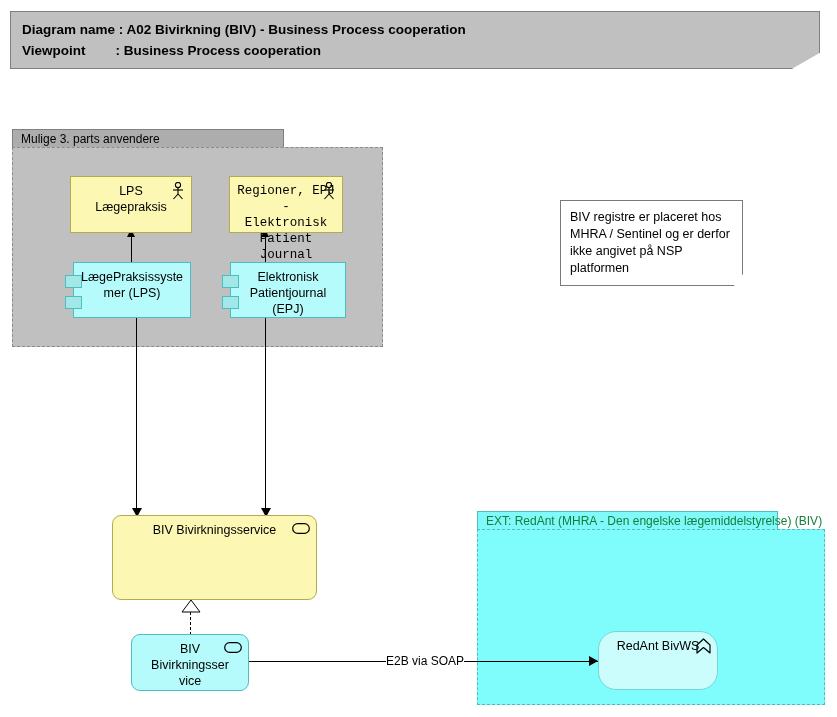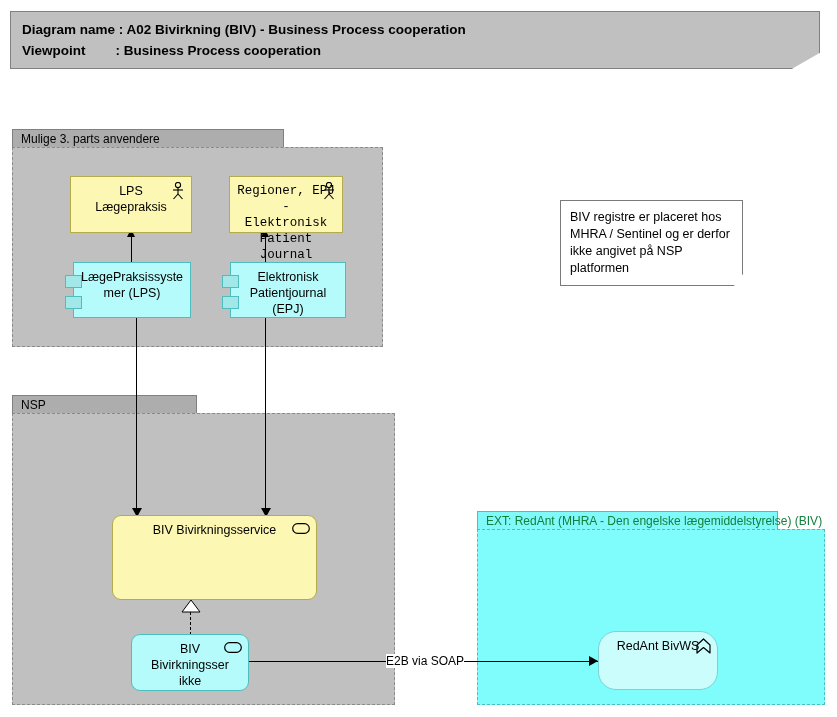--- a/index.html
+++ b/index.html
@@ -218,24 +218,20 @@
   <div class="title-note">
     <div class="title-line">Diagram name : A02 Bivirkning (BIV) - Business Process cooperation</div>
     <div class="title-line">Viewpoint        : Business Process cooperation</div>
   </div>
 
   <div class="group group-gray" style="left:12px; top:129px; width:371px; height:218px;">
     <div class="group-tab" style="width:272px;">Mulige 3. parts anvendere</div>
     <div class="group-body" style="top:18px; width:371px; height:200px;"></div>
   </div>
 
-  <div class="group group-gray" style="left:12px; top:395px; width:383px; height:310px;">
-    <div class="group-tab" style="width:185px;">NSP</div>
-    <div class="group-body" style="top:18px; width:383px; height:292px;"></div>
-  </div>
 
   <div class="group group-cyan" style="left:477px; top:511px; width:348px; height:194px;">
     <div class="group-tab" style="width:301px;">EXT: RedAnt (MHRA - Den engelske lægemiddelstyrelse) (BIV)</div>
     <div class="group-body" style="top:18px; width:348px; height:176px;"></div>
   </div>
 
   <div class="conn conn-v" style="left:131px; top:236px; height:26px;"></div>
   <div class="arrowhead-up" style="left:127px; top:229px;"></div>
 
   <div class="conn conn-v" style="left:265px; top:236px; height:26px;"></div>
@@ -299,21 +295,21 @@
   <div class="node node-service" style="left:112px; top:515px; width:205px; height:85px;">
     <span class="label">BIV Bivirkningsservice</span>
     <svg class="icon icon-service" viewBox="0 0 18 11">
       <rect x="0.7" y="0.7" width="16.6" height="9.6" rx="4.8" ry="4.8" fill="none" stroke="#000" stroke-width="1.2"></rect>
     </svg>
   </div>
 
   <div class="node node-service-cyan" style="left:131px; top:634px; width:118px; height:57px;">
     <span class="label">BIV
 Bivirkningsser
-ikke</span>
+vice</span>
     <svg class="icon icon-service" viewBox="0 0 18 11">
       <rect x="0.7" y="0.7" width="16.6" height="9.6" rx="4.8" ry="4.8" fill="none" stroke="#000" stroke-width="1.2"></rect>
     </svg>
   </div>
 
   <div class="node node-function" style="left:598px; top:631px; width:120px; height:59px;border-radius:18px;">
     <span class="label">RedAnt BivWS</span>
     <svg class="icon icon-function" viewBox="0 0 15 16">
       <polygon points="7.5,1 14,7 14,15 7.5,9.5 1,15 1,7" fill="none" stroke="#000" stroke-width="1.2" stroke-linejoin="round"></polygon>
     </svg>

